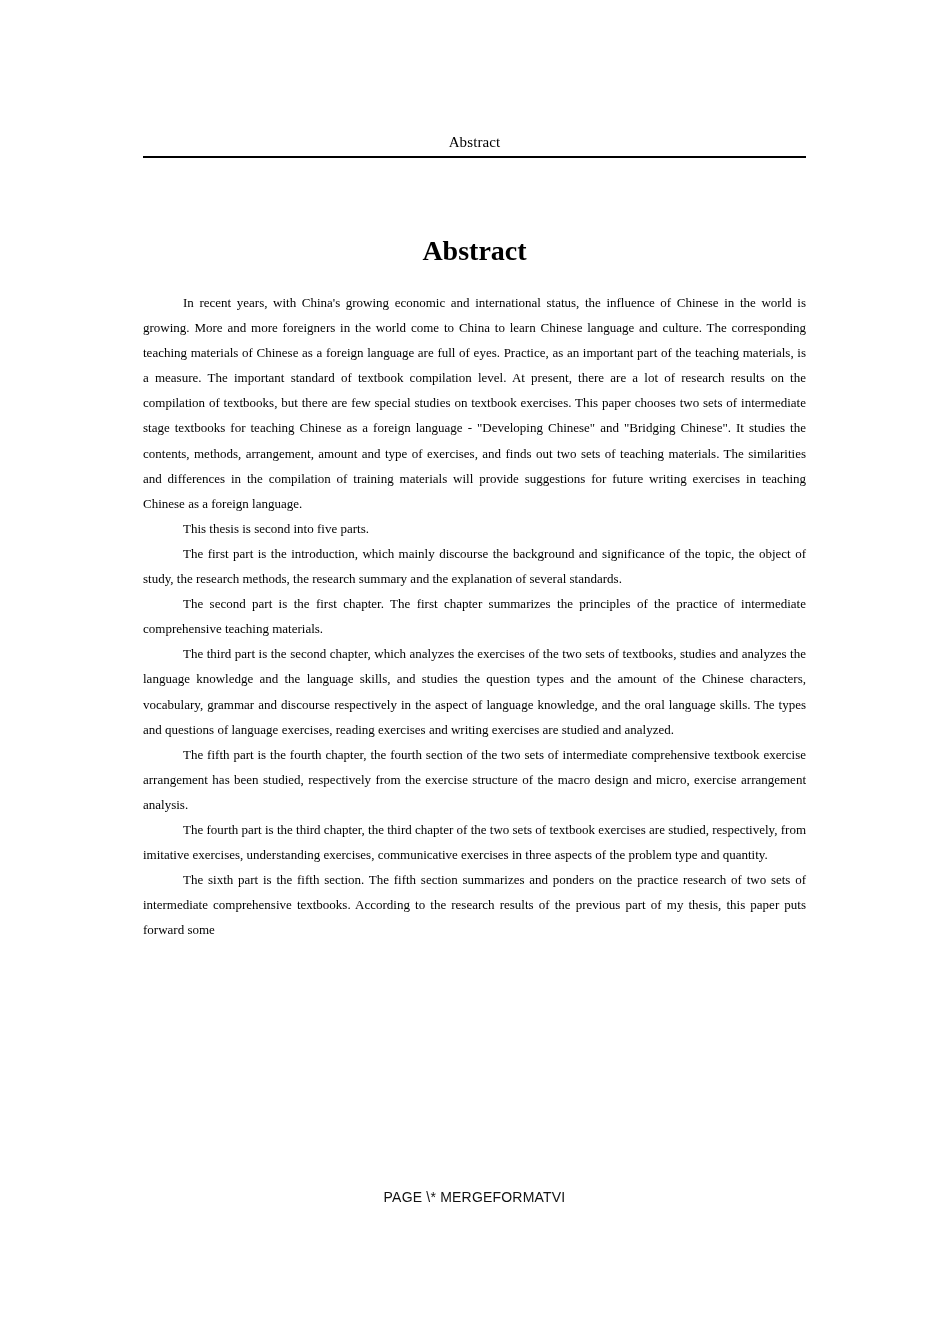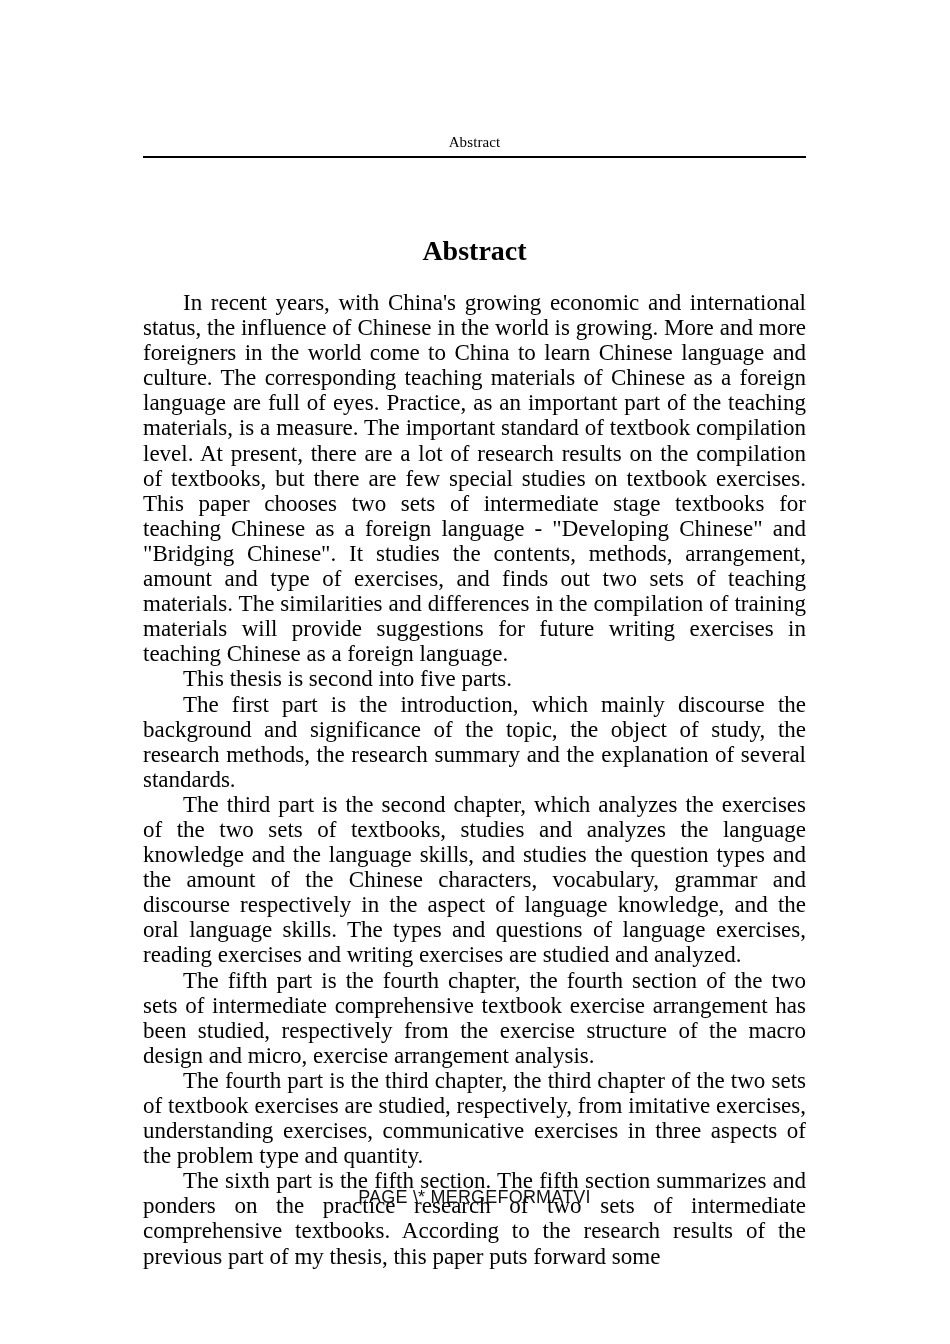--- a/index.html
+++ b/index.html
@@ -56,38 +56,38 @@
     position: absolute;
     left: 143px;
     top: 290px;
     width: 663px;
   }
   .body-copy p {
     margin: 0;
     text-align: justify;
     text-justify: inter-word;
     font-family: "Liberation Serif", "DejaVu Serif", serif;
-    font-size: 23px;
+    font-size: 13px;
     line-height: 25.1px;
     text-indent: 40px;
     color: #000000;
     -webkit-hyphens: none;
     hyphens: none;
   }
   
   .page-footer {
     position: absolute;
     left: 143px;
     top: 1188px;
     width: 663px;
     text-align: center;
   }
   .page-footer-text {
     font-family: "Liberation Sans", "DejaVu Sans", sans-serif;
-    font-size: 18px;
+    font-size: 14px;
     line-height: 18px;
     color: #111111;
     letter-spacing: 0.2px;
   }
 </style>
 </head>
 <body>
 
 <div class="page">
 
@@ -95,20 +95,21 @@
     <div class="running-header-text">Abstract</div>
     <div class="header-rule"></div>
   </div>
 
   <h1 class="doc-title">Abstract</h1>
 
   <div class="body-copy">
     <p>In recent years, with China's growing economic and international status, the influence of Chinese in the world is growing. More and more foreigners in the world come to China to learn Chinese language and culture. The corresponding teaching materials of Chinese as a foreign language are full of eyes. Practice, as an important part of the teaching materials, is a measure. The important standard of textbook compilation level. At present, there are a lot of research results on the compilation of textbooks, but there are few special studies on textbook exercises. This paper chooses two sets of intermediate stage textbooks for teaching Chinese as a foreign language - "Developing Chinese" and "Bridging Chinese". It studies the contents, methods, arrangement, amount and type of exercises, and finds out two sets of teaching materials. The similarities and differences in the compilation of training materials will provide suggestions for future writing exercises in teaching Chinese as a foreign language.</p>
     <p>This thesis is second into five parts.</p>
     <p>The first part is the introduction, which mainly discourse the background and significance of the topic, the object of study, the research methods, the research summary and the explanation of several standards.</p>
+    <p>The second part is the first chapter. The first chapter summarizes the principles of the practice of intermediate comprehensive teaching materials.</p>
     <p>The third part is the second chapter, which analyzes the exercises of the two sets of textbooks, studies and analyzes the language knowledge and the language skills, and studies the question types and the amount of the Chinese characters, vocabulary, grammar and discourse respectively in the aspect of language knowledge, and the oral language skills. The types and questions of language exercises, reading exercises and writing exercises are studied and analyzed.</p>
     <p>The fifth part is the fourth chapter, the fourth section of the two sets of intermediate comprehensive textbook exercise arrangement has been studied, respectively from the exercise structure of the macro design and micro, exercise arrangement analysis.</p>
     <p>The fourth part is the third chapter, the third chapter of the two sets of textbook exercises are studied, respectively, from imitative exercises, understanding exercises, communicative exercises in three aspects of the problem type and quantity.</p>
     <p>The sixth part is the fifth section. The fifth section summarizes and ponders on the practice research of two sets of intermediate comprehensive textbooks. According to the research results of the previous part of my thesis, this paper puts forward some</p>
   </div>
 
   <div class="page-footer">
     <span class="page-footer-text">PAGE  \* MERGEFORMATVI</span>
   </div>
 

